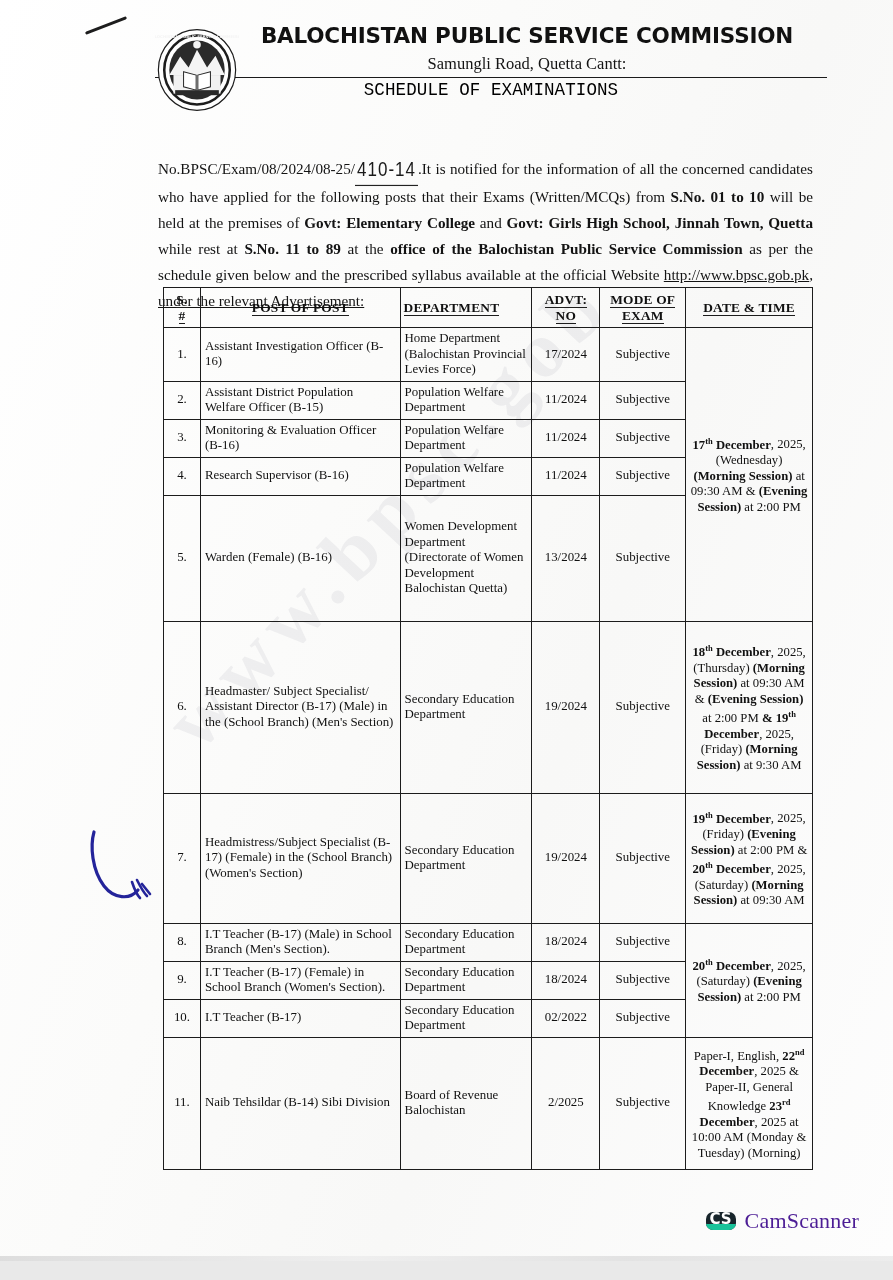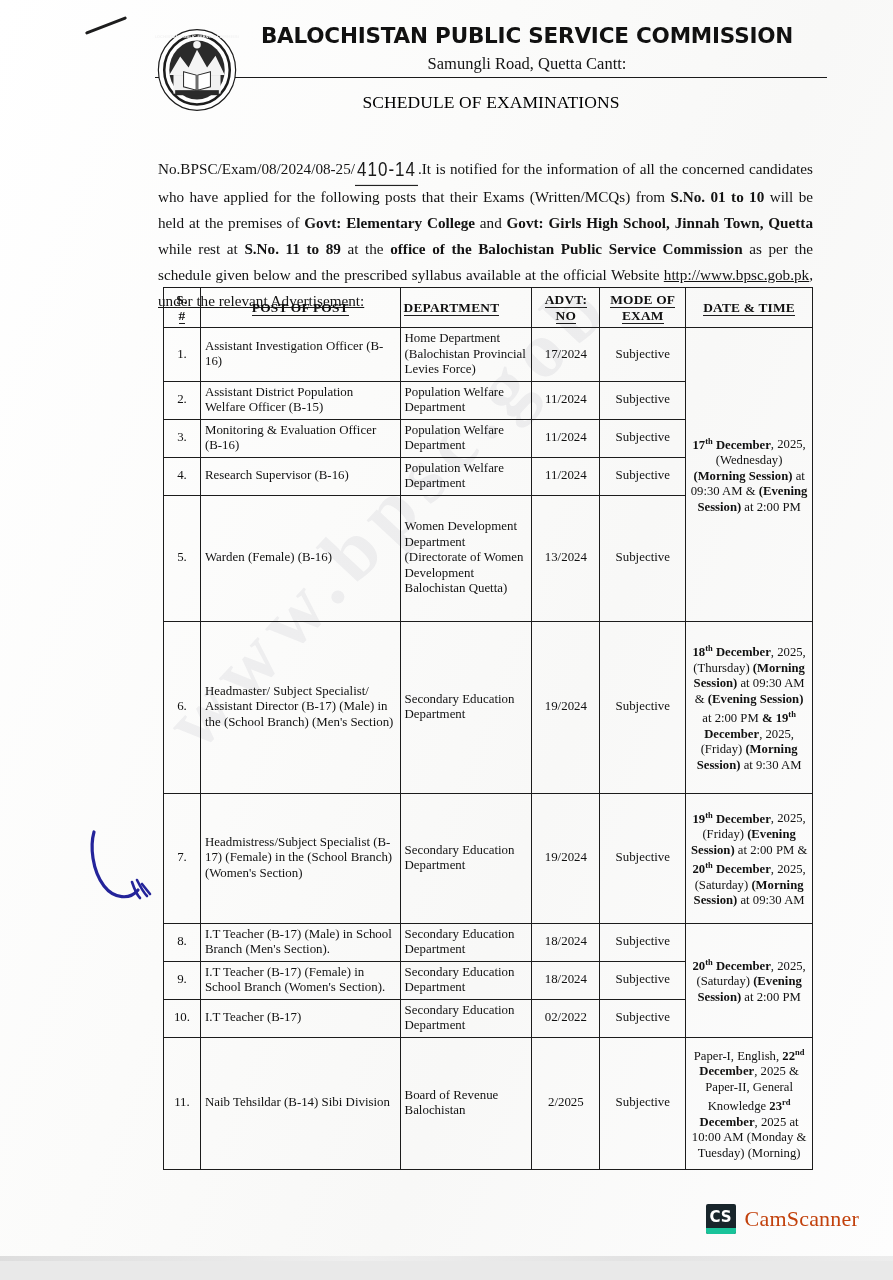--- a/index.html
+++ b/index.html
@@ -108,22 +108,23 @@
     text-align: center;
     font-weight: bold;
     font-size: 20px;
     margin-top: 8px;
     letter-spacing: 0.4px;
   }
   .press-release span { border-bottom: 1.6px solid #111; padding-bottom: 1px; }
   .sched-sub {
     text-align: center;
     font-size: 17.5px;
-    margin-top: 14px;
+    margin-top: 2px;
     letter-spacing: 0.1px;
+    font-family: Liberation Mono, monospace;
   }
   
   .body-para {
     position: absolute;
     left: 158px; top: 156px;
     width: 655px;
     font-size: 15.2px;
     line-height: 26px;
     text-align: justify;
     color: #131313;
@@ -175,22 +176,22 @@
   .c-date sup, .dated-line sup, .c-date .sup { font-size: 8.5px; }
   
   .camscanner {
     position: absolute;
     right: 34px; bottom: 22px;
     display: flex;
     align-items: center;
     gap: 9px;
   }
   .cs-badge {
-    width: 30px; height: 30px;
-    border-radius: 2px;
+    width: 30px; height: 18px;
+    border-radius: 7px;
     background: #18252b;
     position: relative;
     overflow: hidden;
     font-family: "DejaVu Sans", sans-serif;
     color: #fff;
     font-weight: bold;
     font-size: 15px;
     display: flex;
     align-items: center;
     justify-content: center;
@@ -199,21 +200,21 @@
   .cs-badge::after {
     content: "";
     position: absolute;
     left: 0; right: 0; bottom: 0;
     height: 6px;
     background: #19c39a;
   }
   .cs-word {
     font-family: "Liberation Serif", serif;
     font-size: 22px;
-    color: #c2410c;
+    color: #4c1d95;
     letter-spacing: 0.2px;
   }
   .bottom-strip {
     position: absolute;
     left: 0; right: 0; bottom: 0;
     height: 24px;
     background: #e9e9e9;
   }
   .bottom-strip::before {
     content: "";

